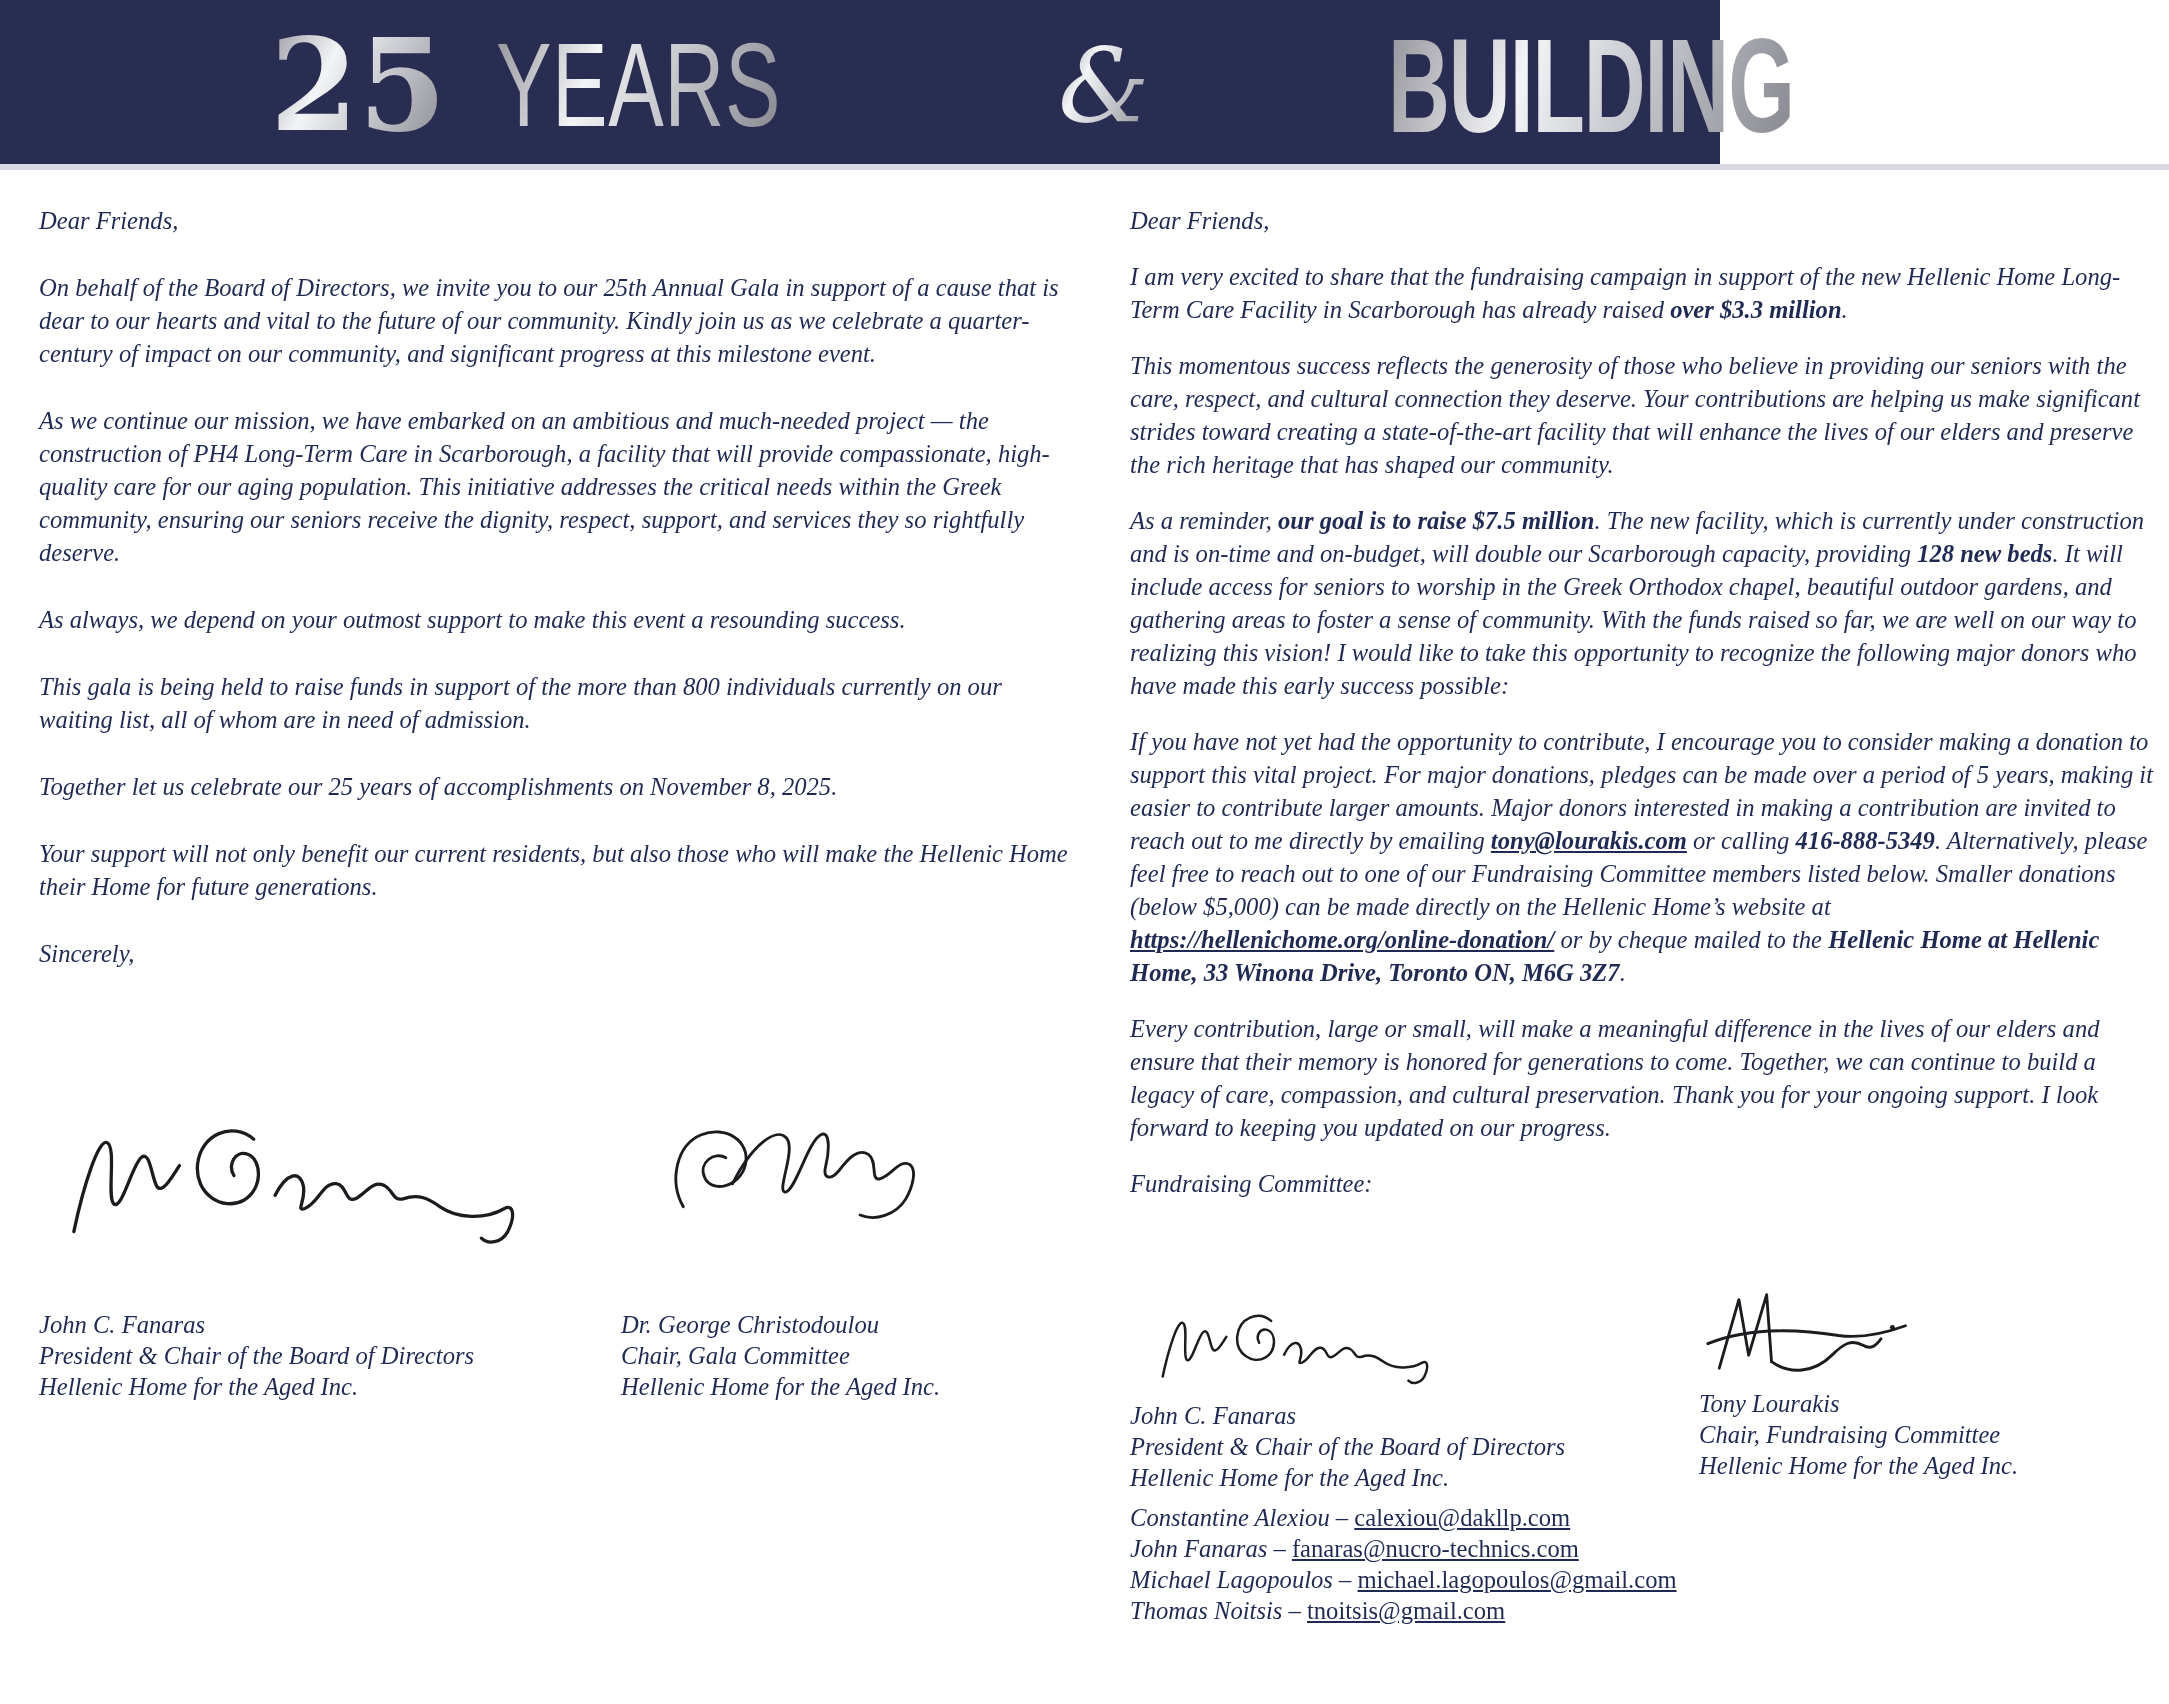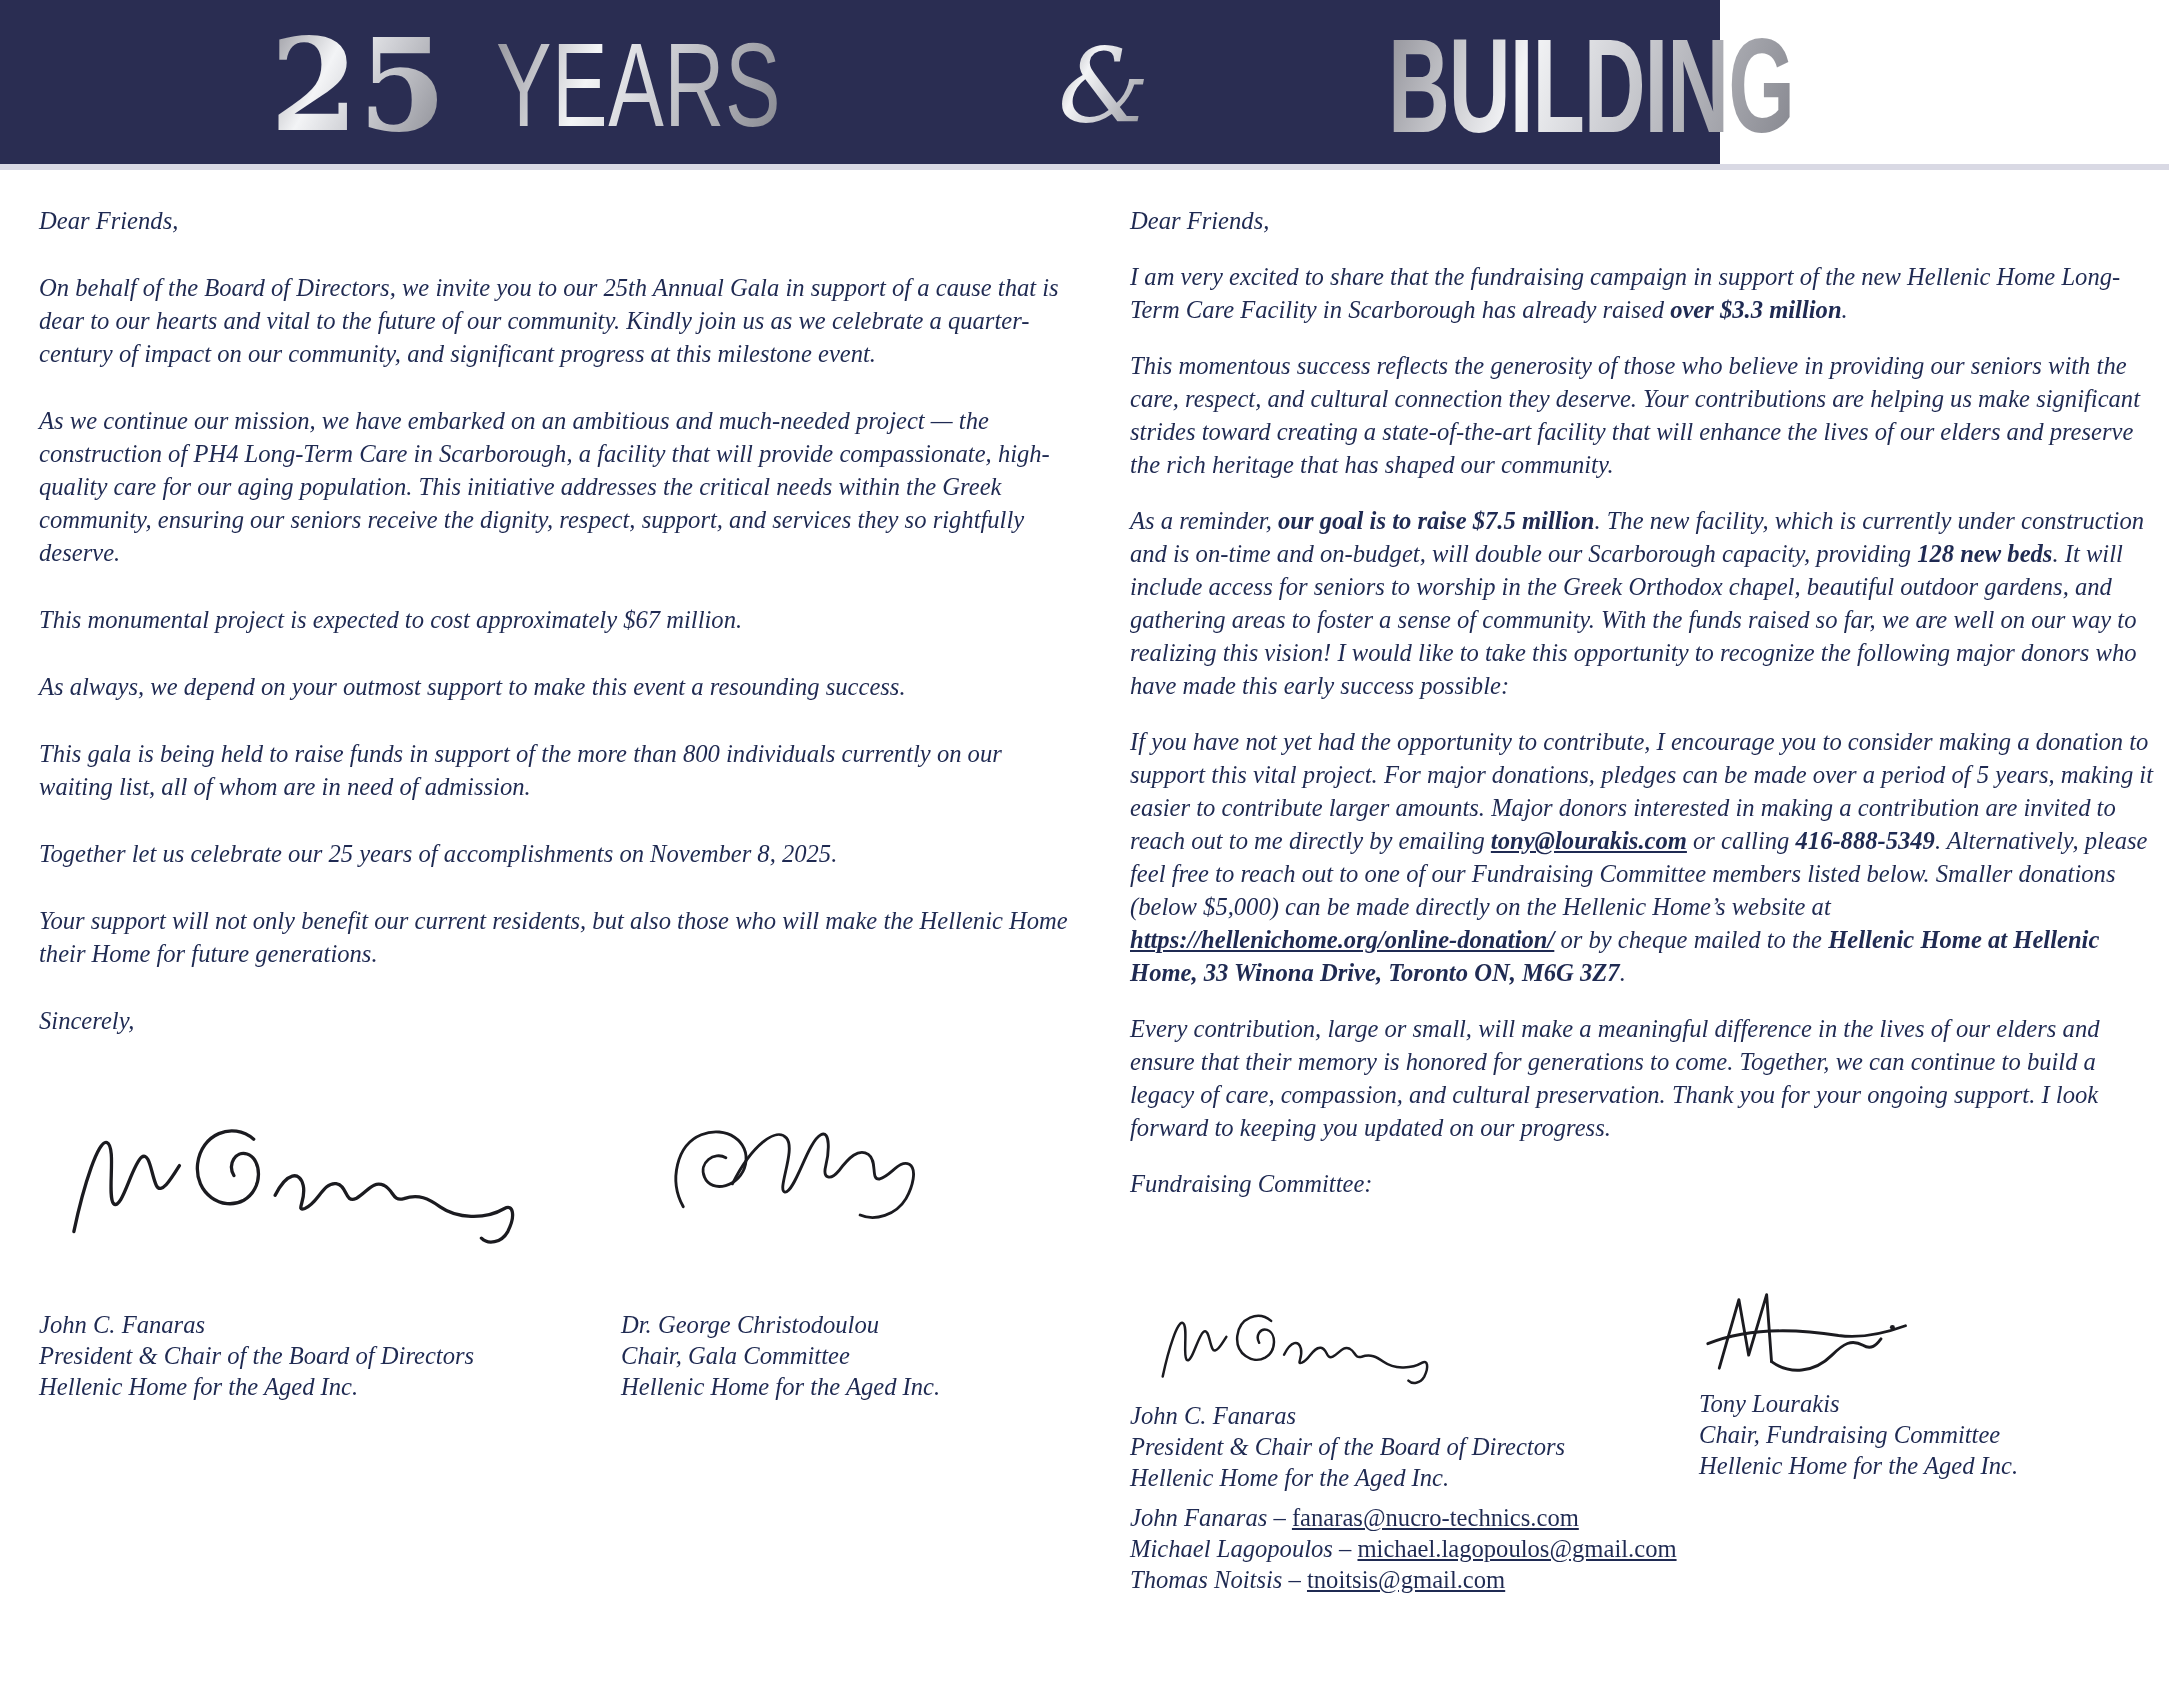--- a/index.html
+++ b/index.html
@@ -58,21 +58,20 @@
     <div class="h-item h-build">
       <span class="metal">BUILDING</span>
     </div>
   </div>
   <div class="banner-strip"></div>
 
   <div class="col col-left">
     <p>Dear Friends,</p>
     <p>On behalf of the Board of Directors, we invite you to our 25th Annual Gala in support of a cause that is dear to our hearts and vital to the future of our community.  Kindly join us as we celebrate a quarter-century of impact on our community, and significant progress at this milestone event.</p>
     <p>As we continue our mission, we have embarked on an ambitious and much-needed project — the construction of PH4 Long-Term Care in Scarborough, a facility that will provide compassionate, high-quality care for our aging population. This initiative addresses the critical needs within the Greek community, ensuring our seniors receive the dignity, respect, support, and services they so rightfully deserve.</p>
-    <p>This monumental project is expected to cost approximately $67 million.</p>
     <p>As always, we depend on your outmost support to make this event a resounding success.</p>
     <p>This gala is being held to raise funds in support of the more than 800 individuals currently on our waiting list, all of whom are in need of admission.</p>
     <p>Together let us celebrate our 25 years of accomplishments on November 8, 2025.</p>
     <p>Your support will not only benefit our current residents, but also those who will make the Hellenic Home their Home for future generations.</p>
     <p>Sincerely,</p>
   </div>
 
   <div class="col col-right">
     <p>Dear Friends,</p>
     <p><span>I am very excited to share that the fundraising campaign in support of the new Hellenic Home Long-Term Care Facility in Scarborough has already raised </span><span class="b">over $3.3 million</span><span>.</span></p>
@@ -130,20 +129,23 @@
     <div>Hellenic Home for the Aged Inc.</div>
   </div>
   <div class="signoff" style="left:1699px;top:1388px;">
     <div>Tony Lourakis</div>
     <div>Chair, Fundraising Committee</div>
     <div>Hellenic Home for the Aged Inc.</div>
   </div>
 
   <div class="committee">
     <div>
+      <span>Constantine Alexiou</span><span> – </span><span class="email">calexiou@dakllp.com</span>
+    </div>
+    <div>
       <span>John Fanaras</span><span> – </span><span class="email">fanaras@nucro-technics.com</span>
     </div>
     <div>
       <span>Michael Lagopoulos</span><span> – </span><span class="email">michael.lagopoulos@gmail.com</span>
     </div>
     <div>
       <span>Thomas Noitsis</span><span> – </span><span class="email">tnoitsis@gmail.com</span>
     </div>
   </div>
 

